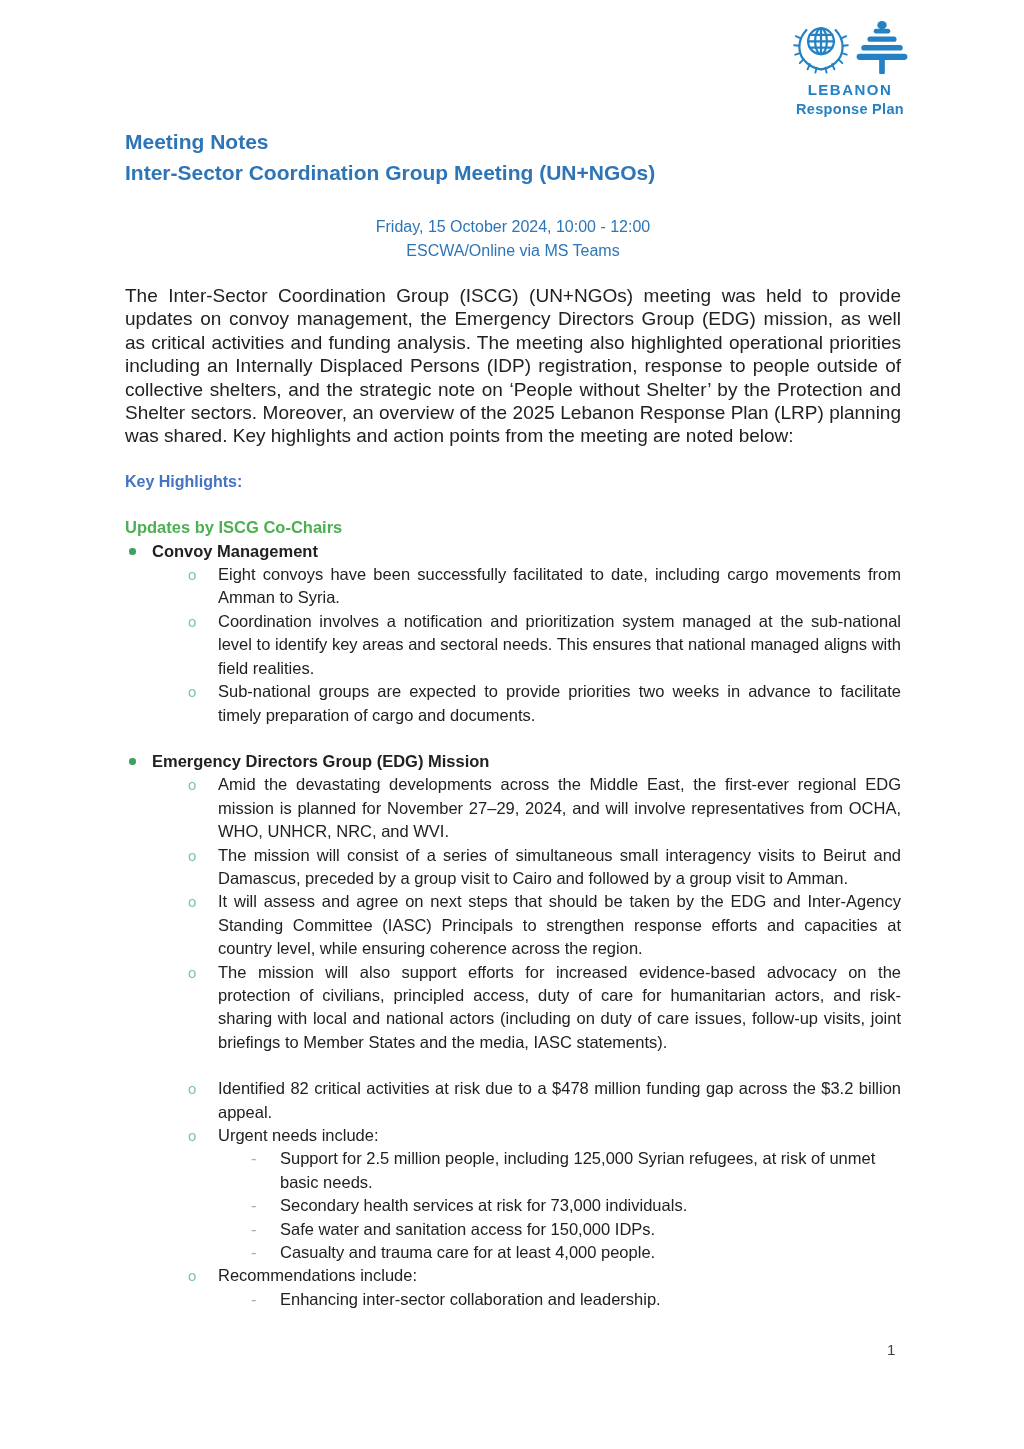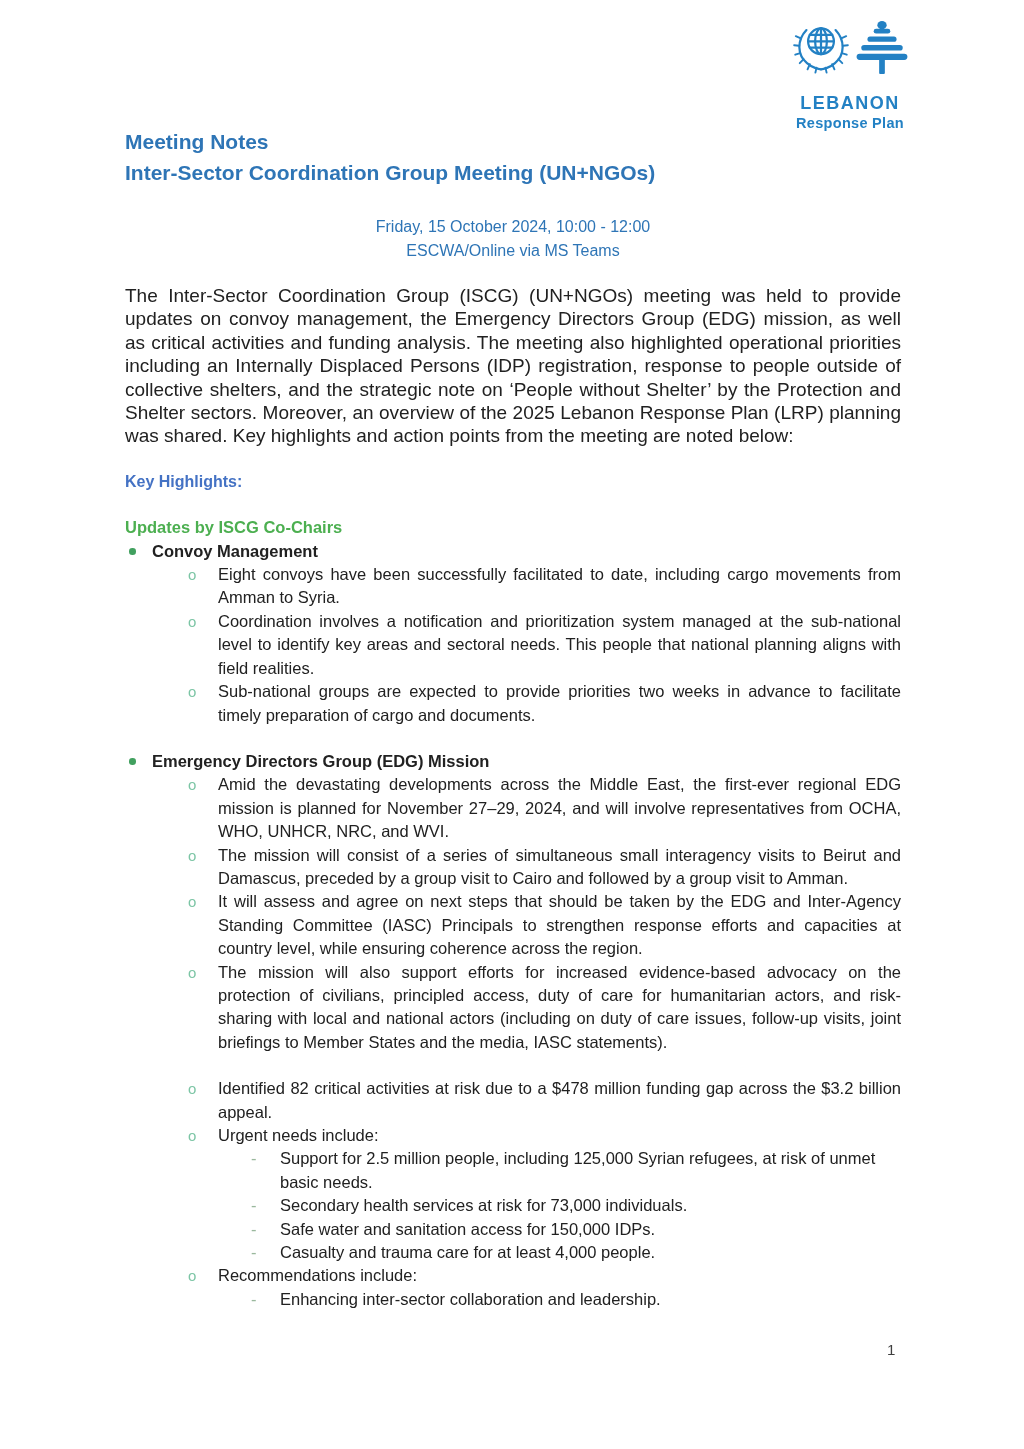--- a/index.html
+++ b/index.html
@@ -13,21 +13,21 @@
     --body:#212121;
   }
   html,body{margin:0;padding:0;}
   body{
     width:1024px;height:1449px;background:#ffffff;position:relative;overflow:hidden;
     font-family:"Liberation Sans", sans-serif;color:var(--body);
   }
   
   .logo{position:absolute;top:18px;left:784px;width:132px;text-align:center;}
   .logo-icons{display:flex;justify-content:center;align-items:flex-end;gap:7px;height:58px;}
-  .logo-name{font-size:18px;font-weight:bold;color:var(--logo-blue);letter-spacing:1.5px;line-height:23px;margin-top:16px;}
+  .logo-name{font-size:15px;font-weight:bold;color:var(--logo-blue);letter-spacing:1.5px;line-height:23px;margin-top:2px;}
   .logo-sub{font-size:14.5px;font-weight:bold;color:var(--logo-blue);line-height:16px;letter-spacing:.3px;}
   
   .content{position:absolute;left:125px;top:0;width:776px;}
   .title-block{margin-top:126px;text-align:left;color:var(--title-blue);font-weight:bold;font-size:21px;line-height:31px;}
   .meta-block{margin-top:27px;text-align:center;color:var(--title-blue);font-size:16px;line-height:24px;}
   .intro{margin-top:21px;font-size:19px;line-height:23.4px;text-align:justify;}
   .kh-heading{margin-top:22px;font-weight:bold;color:var(--kh-blue);font-size:16px;line-height:23.4px;}
   .updates-heading{margin-top:23px;font-weight:bold;color:var(--green);font-size:16.5px;line-height:23.4px;}
   
   .topics{font-size:16.5px;line-height:23.4px;}
@@ -126,21 +126,21 @@
     <span class="lvl2-marker">o</span>
     <div class="point-body">
       <div class="point-text">Eight convoys have been successfully facilitated to date, including cargo movements from Amman to Syria.</div>
       <div></div>
     </div>
   </div>
 
   <div class="point">
     <span class="lvl2-marker">o</span>
     <div class="point-body">
-      <div class="point-text">Coordination involves a notification and prioritization system managed at the sub-national level to identify key areas and sectoral needs. This people that national planning aligns with field realities.</div>
+      <div class="point-text">Coordination involves a notification and prioritization system managed at the sub-national level to identify key areas and sectoral needs. This ensures that national managed aligns with field realities.</div>
       <div></div>
     </div>
   </div>
 
   <div class="point">
     <span class="lvl2-marker">o</span>
     <div class="point-body">
       <div class="point-text">Sub-national groups are expected to provide priorities two weeks in advance to facilitate timely preparation of cargo and documents.</div>
       <div></div>
     </div>

